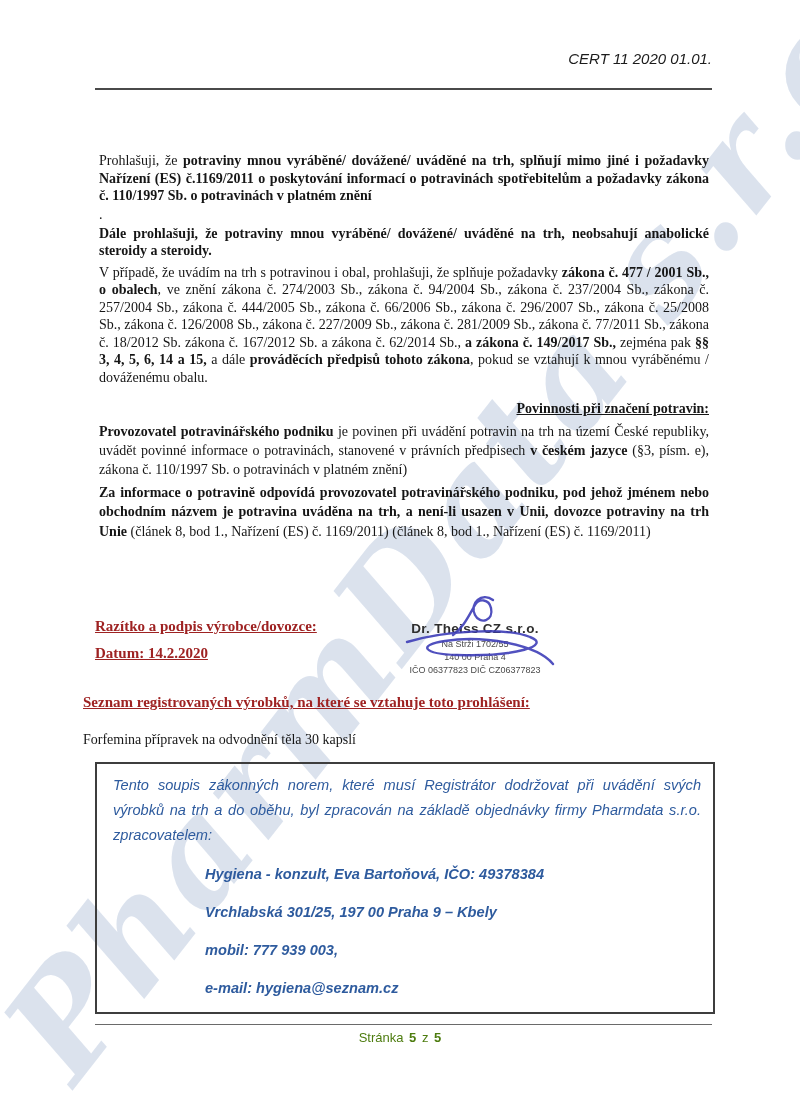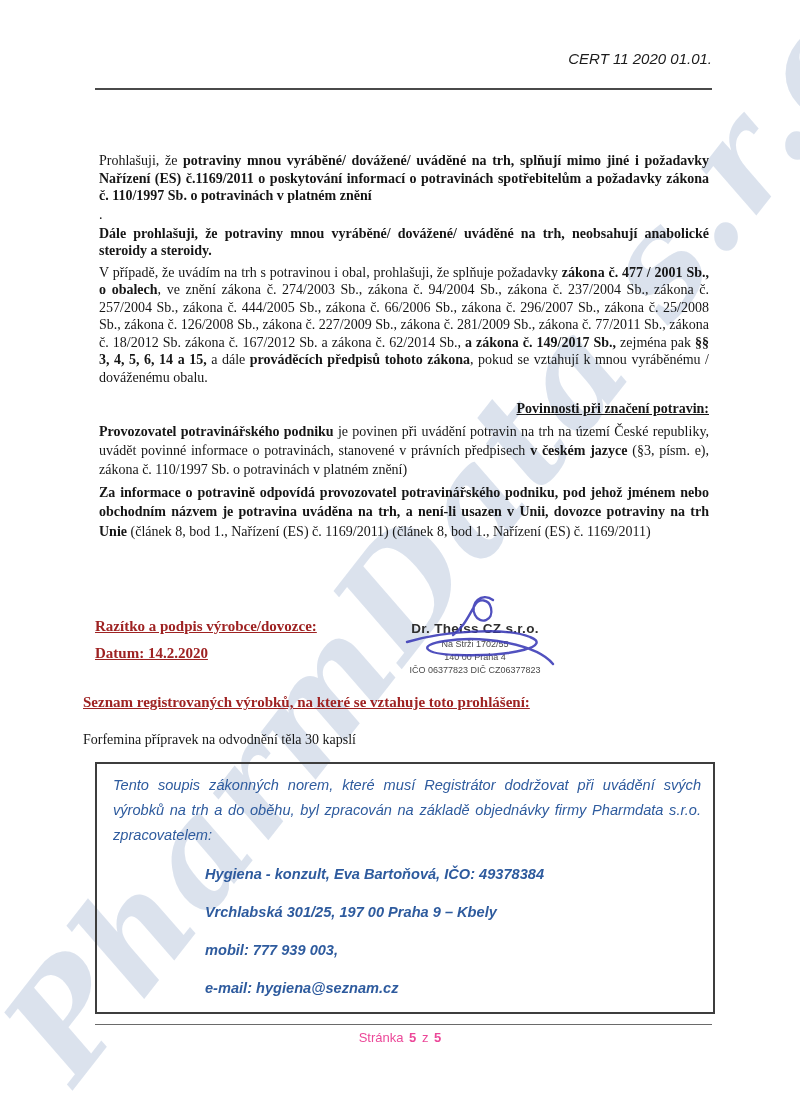--- a/index.html
+++ b/index.html
@@ -111,21 +111,21 @@
   
   .footer-rule {
     position: absolute; top: 1024px; left: 95px; width: 617px;
     border-top: 1.5px solid #6a6a6a;
   }
   .footer-text {
     position: absolute; top: 1030px; left: 0; width: 800px;
     text-align: center;
     font-family: "Liberation Sans", sans-serif;
     font-size: 13px;
-    color: #ec4899;
+    color: #4d7c0f;
   }
   .footer-text .num { font-weight: bold; }
   .footer-text span { padding: 0 1px; }
 </style>
 </head>
 <body>
 
 <div class="page">
 
   <div class="watermark">PharmData s.r.o.</div>

